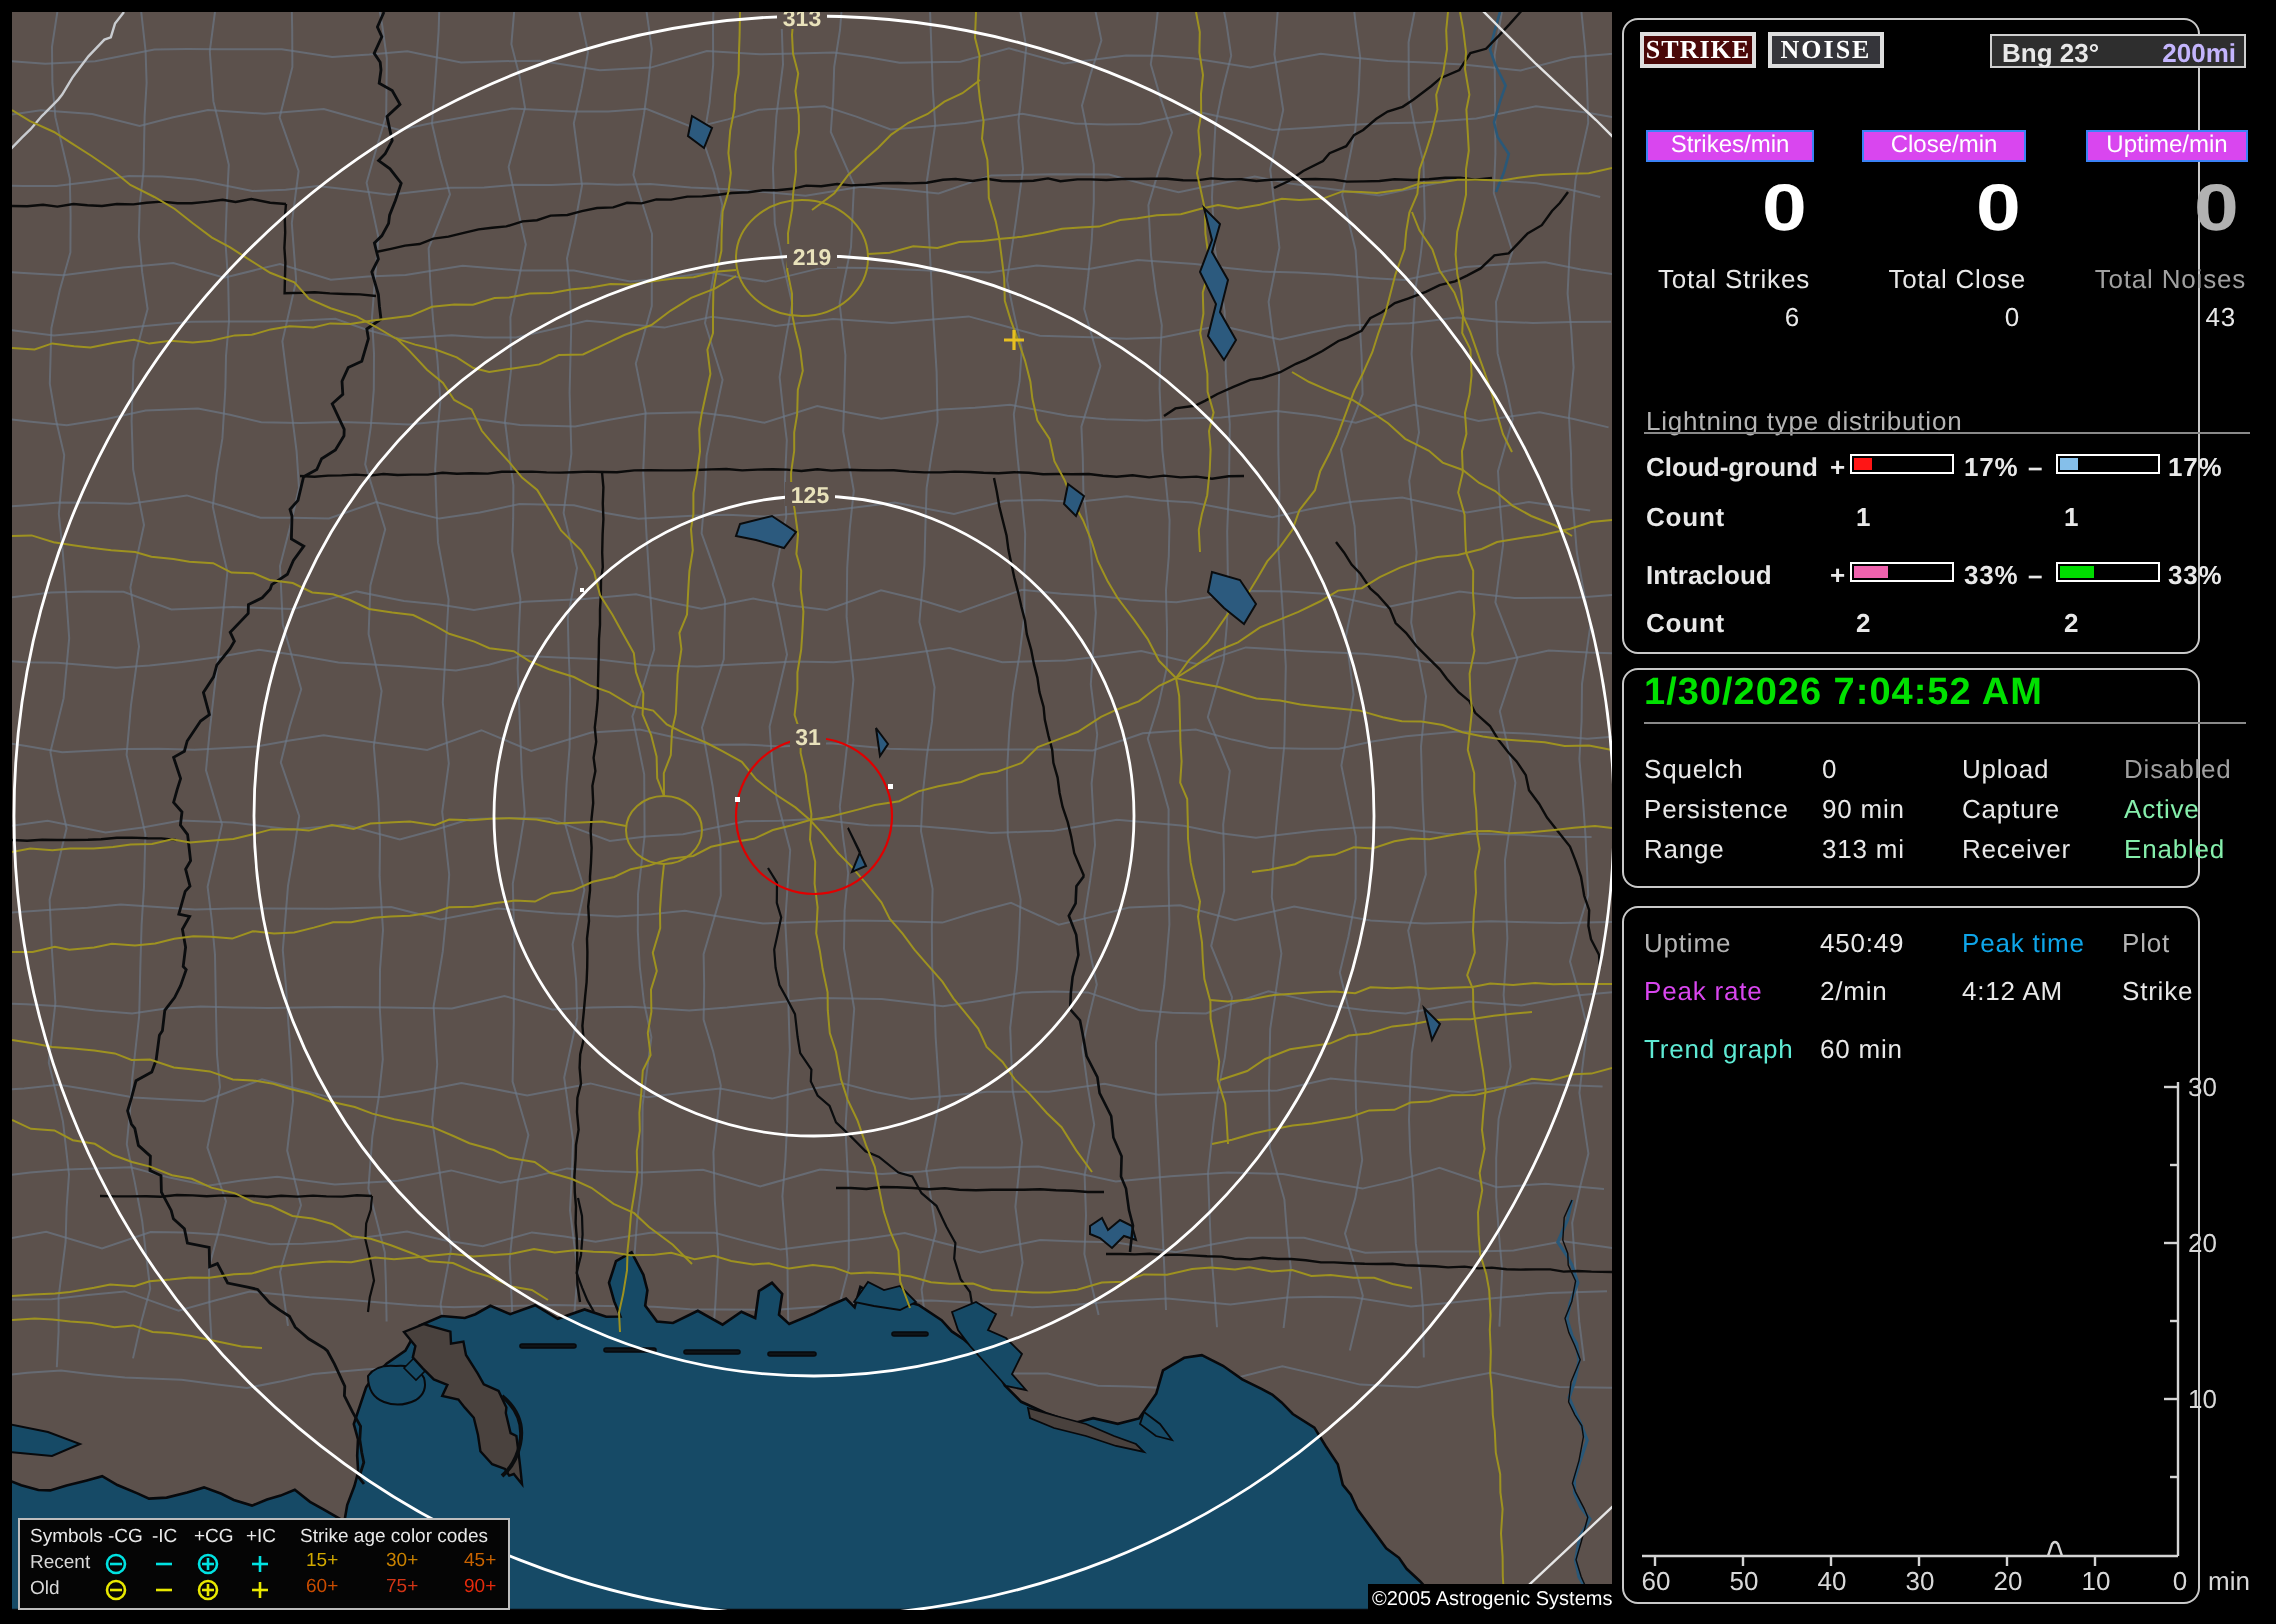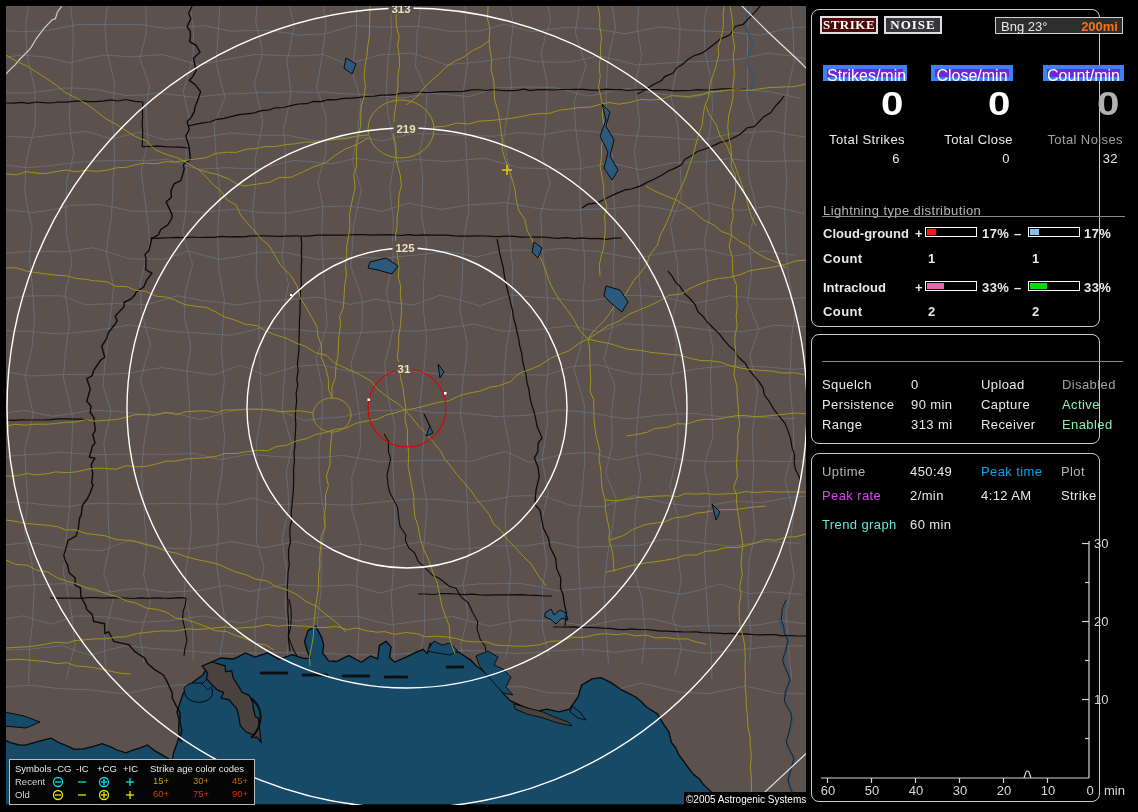--- a/index.html
+++ b/index.html
@@ -1,17 +1,17 @@
 <!DOCTYPE html>
 <html><head><meta charset="utf-8"><style>
 html,body{margin:0;padding:0;background:#000;width:1138px;height:812px;overflow:hidden}
 body{font-family:"Liberation Sans",sans-serif;position:relative;color:#e8e8e8}
 .abs{position:absolute}
 .panel{position:absolute;left:811px;width:289px;border:1px solid #c9c9c9;border-radius:8px;background:#000;box-sizing:border-box}
-.btn{position:absolute;box-sizing:border-box;background:#6d28d9;border:4px solid #3b82f6;color:#fff;text-align:center;font-size:16px;line-height:13px}
+.btn{position:absolute;box-sizing:border-box;background:#d946ef;border:1px solid #3b82f6;color:#fff;text-align:center;font-size:12px;line-height:13px}
 .rt{text-align:right}
 .gray{color:#a0a0a0}
 .grn{color:#86efac}
 .lbl13{font-size:13px;letter-spacing:0.4px}
 .bld{letter-spacing:0;font-weight:bold}
 .bar{position:absolute;width:52px;height:10px;border:1px solid #fff;background:#000;box-sizing:border-box}
 .bar i{position:absolute;left:1px;top:1px;bottom:1px;display:block}
 </style></head><body>
 
 <svg width="800" height="799" viewBox="0 0 800 799" style="position:absolute;left:6px;top:6px;background:#5c514c">
@@ -208,35 +208,35 @@
 <div class="abs" style="left:183px;top:15px;color:#c98200">30+</div>
 <div class="abs" style="left:222px;top:15px;color:#c96300">45+</div>
 <div class="abs" style="left:143px;top:28px;color:#c94c00">60+</div>
 <div class="abs" style="left:183px;top:28px;color:#d23516">75+</div>
 <div class="abs" style="left:222px;top:28px;color:#e42a0c">90+</div>
 </div>
 <div class="panel" style="top:9px;height:318px">
 <div class="btn" style="left:8px;top:6px;width:58px;height:18px;background:#4a0808;border:2px solid #dedede;font-family:'Liberation Serif',serif;font-size:13px;font-weight:bold;letter-spacing:0.5px;line-height:13px">STRIKE</div>
 <div class="btn" style="left:72px;top:6px;width:58px;height:18px;background:#35353a;border:2px solid #dedede;font-family:'Liberation Serif',serif;font-size:13px;font-weight:bold;letter-spacing:1px;line-height:13px">NOISE</div>
 <div class="abs" style="left:183px;top:7px;width:128px;height:17px;background:#2e2e2e;border:1px solid #cfcfcf;box-sizing:border-box">
- <span class="abs" style="left:5px;top:1px;font-size:13px;font-weight:normal">Bng 23°</span>
- <span class="abs" style="right:4px;top:1px;font-size:13px;font-weight:bold;color:#f97316">200mi</span>
+ <span class="abs" style="left:5px;top:1px;font-size:13px;font-weight:bold">Bng 23°</span>
+ <span class="abs" style="right:4px;top:1px;font-size:13px;font-weight:bold;color:#c4b5fd">200mi</span>
 </div>
 <div class="btn" style="left:11px;top:55px;width:84px;height:16px">Strikes/min</div>
 <div class="btn" style="left:119px;top:55px;width:82px;height:16px">Close/min</div>
-<div class="btn" style="left:231px;top:55px;width:81px;height:16px">Count/min</div>
+<div class="btn" style="left:231px;top:55px;width:81px;height:16px">Uptime/min</div>
 <div class="abs rt" style="left:8px;top:75px;width:83px;font-size:33px;font-weight:bold;color:#fff"><span style="display:inline-block;transform:scaleX(1.22);transform-origin:100% 50%">0</span></div>
 <div class="abs rt" style="left:118px;top:75px;width:80px;font-size:33px;font-weight:bold;color:#fff"><span style="display:inline-block;transform:scaleX(1.22);transform-origin:100% 50%">0</span></div>
 <div class="abs rt" style="left:227px;top:75px;width:80px;font-size:33px;font-weight:bold;color:#b2b2b2"><span style="display:inline-block;transform:scaleX(1.22);transform-origin:100% 50%">0</span></div>
 <div class="abs rt lbl13" style="left:3px;top:122px;width:90px">Total Strikes</div>
 <div class="abs rt lbl13" style="left:111px;top:122px;width:90px">Total Close</div>
 <div class="abs rt lbl13 gray" style="left:221px;top:122px;width:90px">Total Noises</div>
 <div class="abs rt lbl13" style="left:3px;top:141px;width:85px">6</div>
 <div class="abs rt lbl13" style="left:113px;top:141px;width:85px">0</div>
-<div class="abs rt lbl13" style="left:221px;top:141px;width:85px">32</div>
+<div class="abs rt lbl13" style="left:221px;top:141px;width:85px">43</div>
 <div class="abs lbl13" style="left:11px;top:193px;color:#b4b4b4">Lightning type distribution</div>
 <div class="abs" style="left:10px;top:206px;width:303px;height:1px;background:#8a8a8a"></div>
 <div class="abs lbl13 bld" style="left:11px;top:216px">Cloud-ground</div>
 <div class="abs" style="left:103px;top:216px;font-size:13px;font-weight:bold">+</div>
 <div class="bar" style="left:113px;top:217px">
       <i style="width:9px;background:#ff1515"></i>
     </div>
 <div class="abs lbl13" style="left:170px;top:216px;font-weight:bold">17%</div>
 <div class="abs" style="left:202px;top:216px;font-size:13px;font-weight:bold">–</div>
 <div class="bar" style="left:216px;top:217px">
@@ -255,20 +255,21 @@
 <div class="abs" style="left:202px;top:270px;font-size:13px;font-weight:bold">–</div>
 <div class="bar" style="left:216px;top:271px">
       <i style="width:17px;background:#00dc00"></i>
     </div>
 <div class="abs lbl13" style="left:272px;top:270px;font-weight:bold">33%</div>
 <div class="abs lbl13" style="left:11px;top:294px;font-weight:bold">Count</div>
 <div class="abs lbl13" style="left:116px;top:294px;font-weight:bold">2</div>
 <div class="abs lbl13" style="left:220px;top:294px;font-weight:bold">2</div>
 </div>
 <div class="panel" style="top:334px;height:110px">
+<div class="abs" style="left:10px;top:1px;font-size:19px;font-weight:bold;color:#00e100;letter-spacing:0.5px">1/30/2026 7:04:52 AM</div>
 <div class="abs" style="left:10px;top:26px;width:301px;height:1px;background:#8a8a8a"></div>
 <div class="abs lbl13" style="left:10px;top:42px">Squelch</div>
 <div class="abs lbl13" style="left:99px;top:42px">0</div>
 <div class="abs lbl13" style="left:169px;top:42px">Upload</div>
 <div class="abs lbl13 gray" style="left:250px;top:42px">Disabled</div>
 <div class="abs lbl13" style="left:10px;top:62px">Persistence</div>
 <div class="abs lbl13" style="left:99px;top:62px">90 min</div>
 <div class="abs lbl13" style="left:169px;top:62px">Capture</div>
 <div class="abs lbl13 grn" style="left:250px;top:62px">Active</div>
 <div class="abs lbl13" style="left:10px;top:82px">Range</div>

